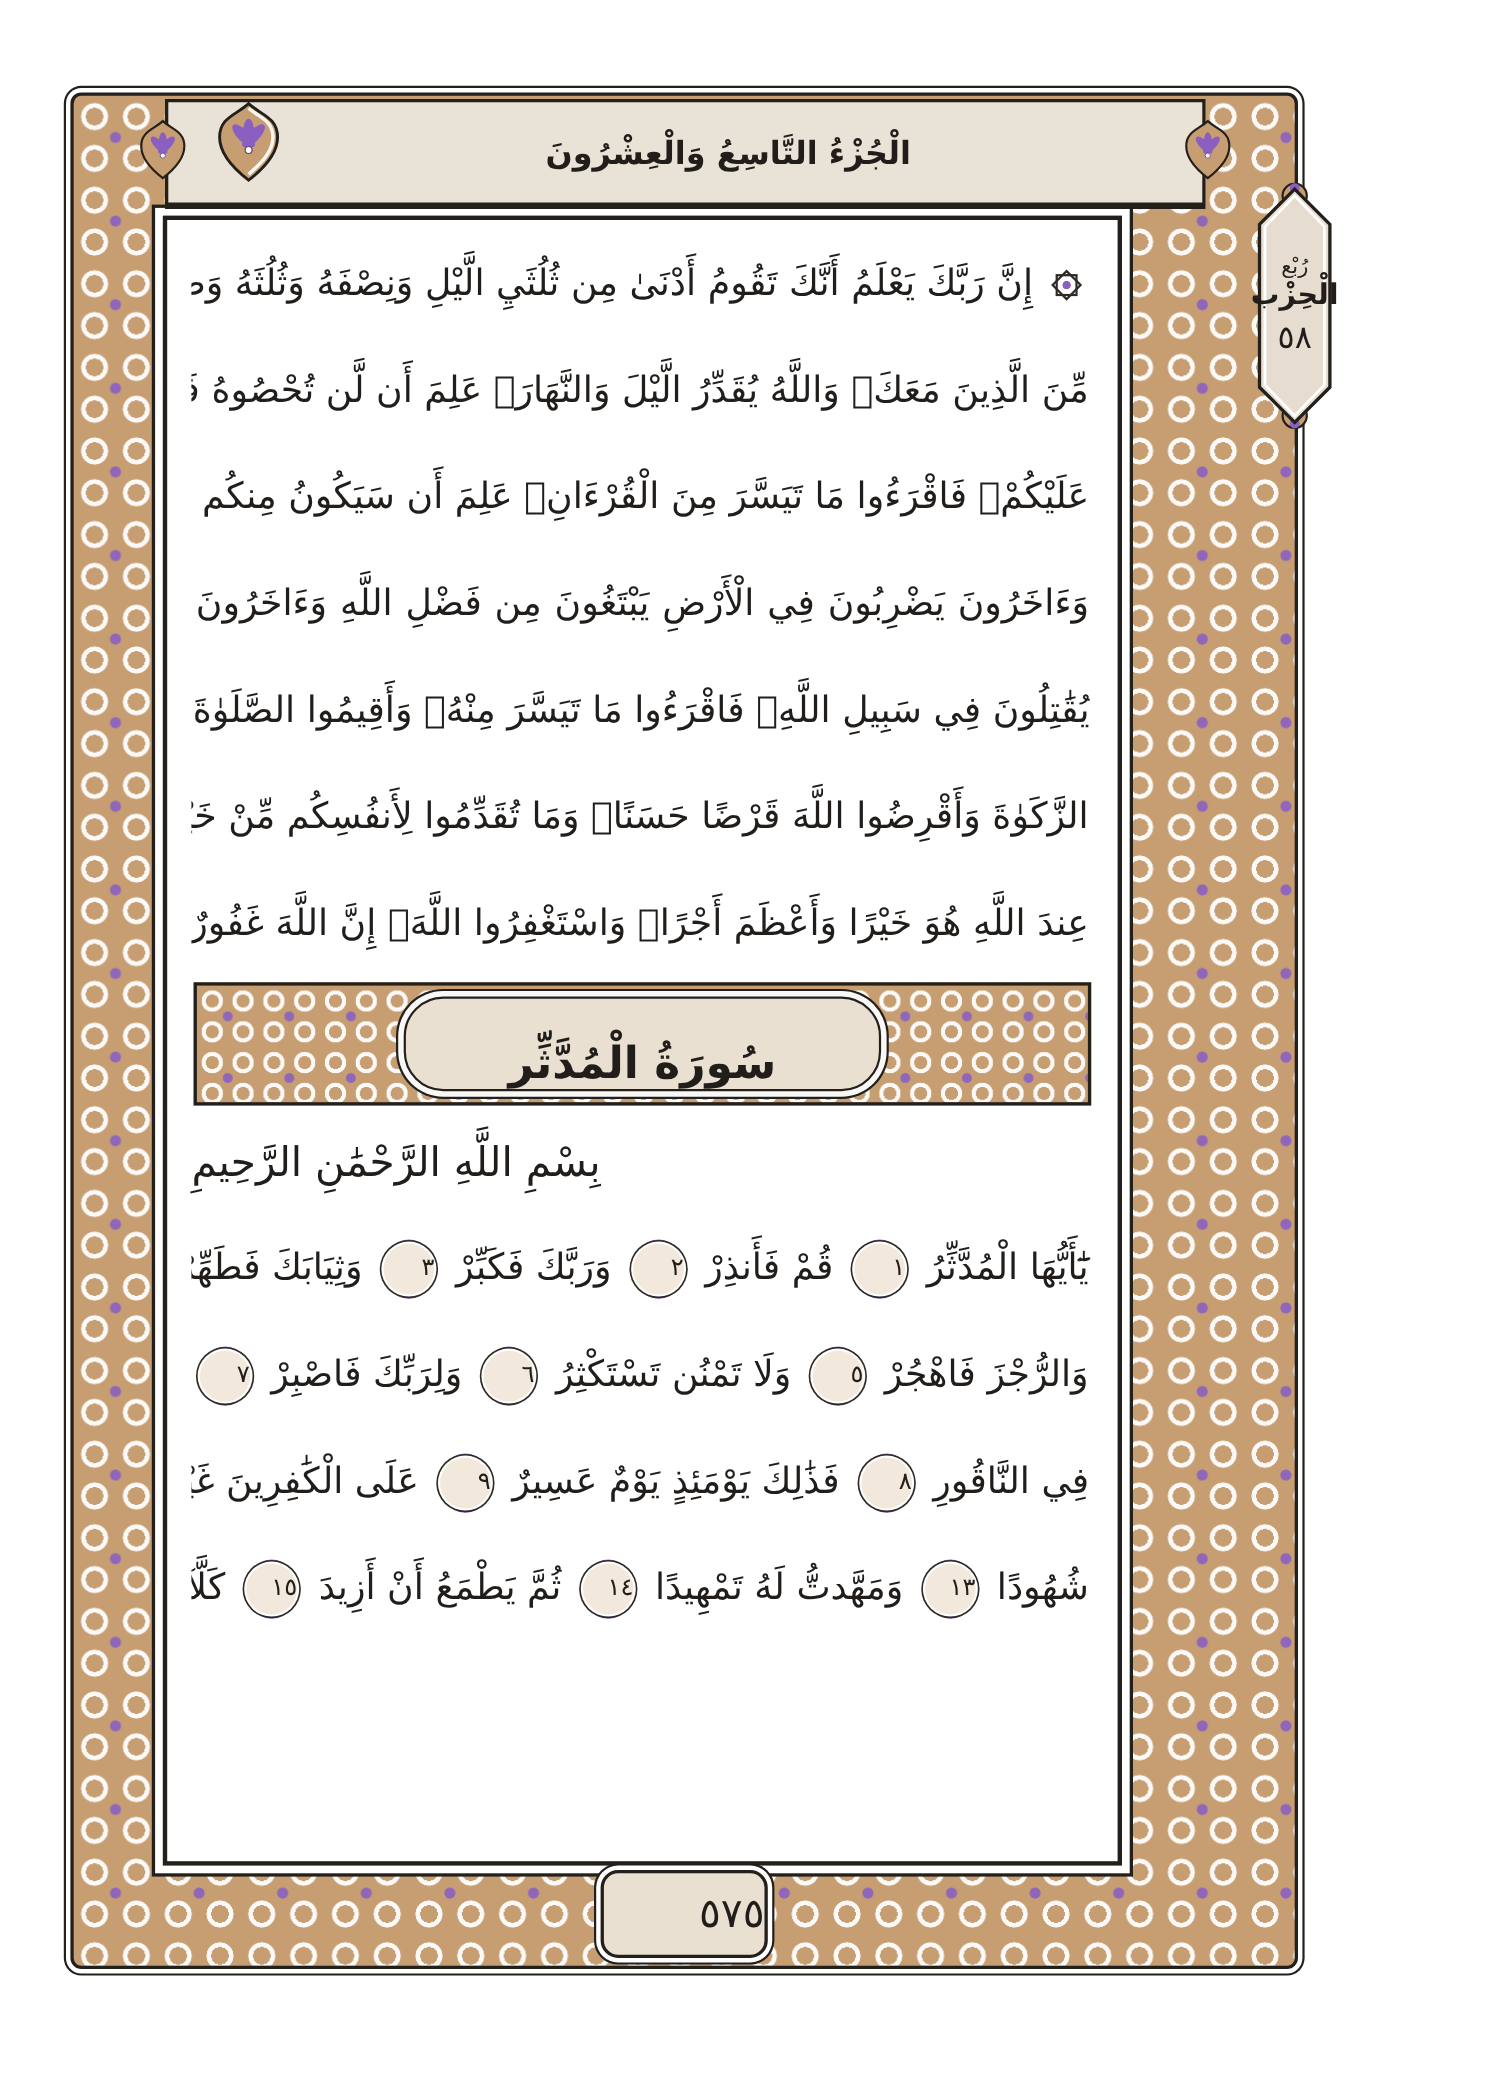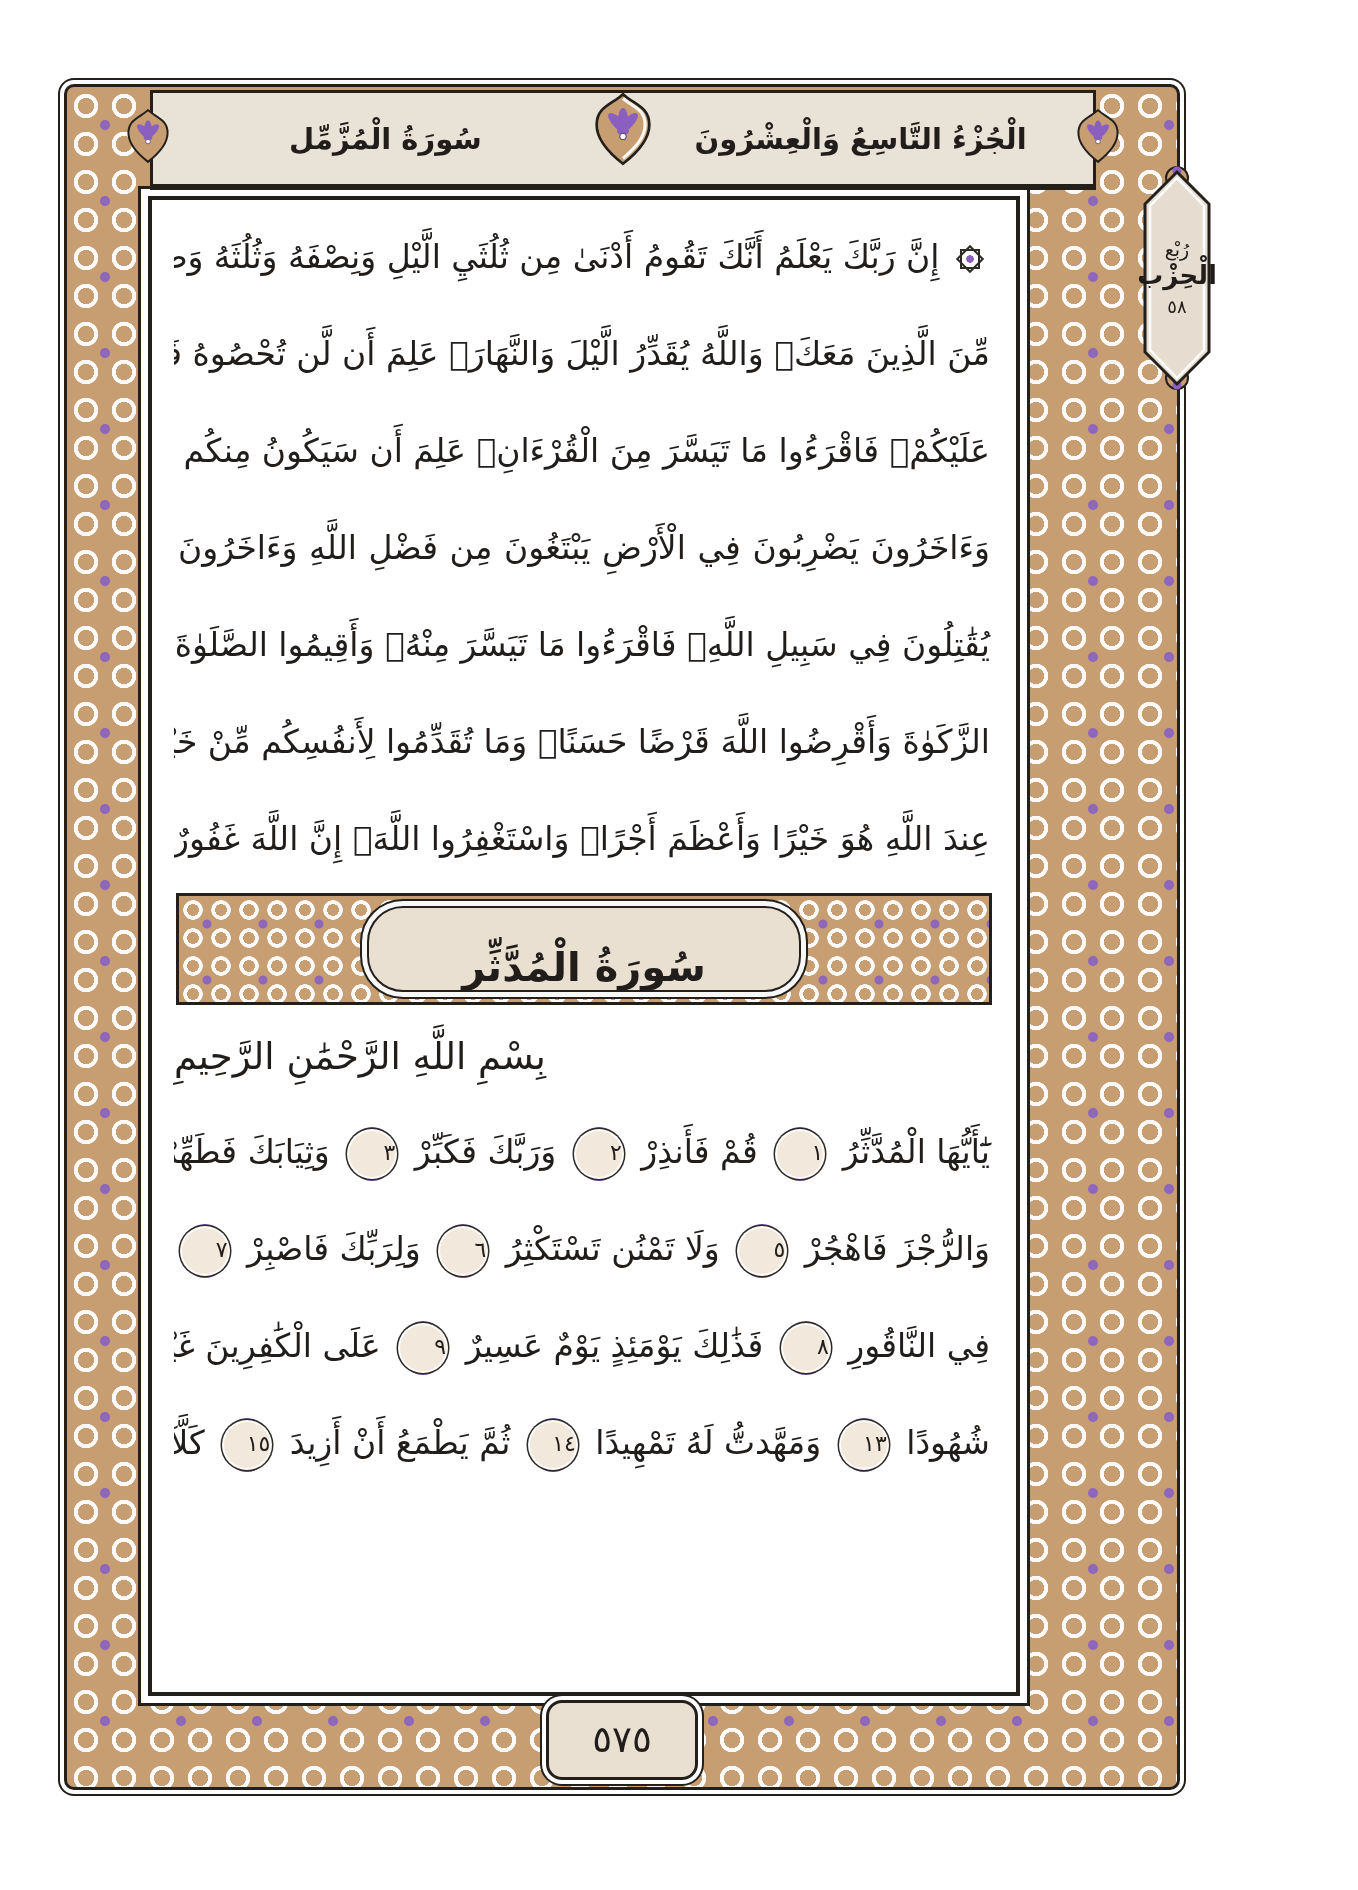--- a/index.html
+++ b/index.html
@@ -43,21 +43,21 @@
 
   
   .hizb{position:absolute;left:1126px;top:166px;width:102px;height:224px;z-index:4;}
   .hizb svg{position:absolute;inset:0;}
   .hizb-text{
     position:absolute;inset:0;display:flex;flex-direction:column;align-items:center;justify-content:center;
     text-align:center;line-height:1.15;
   }
   .hizb-q{font-size:19px;}
   .hizb-h{font-size:26px;font-weight:700;}
-  .hizb-n{font-size:18px;margin-top:6px;}
+  .hizb-n{font-size:29px;margin-top:6px;}
 
   
   .qline{
     height:97px;line-height:97px;font-size:33px;direction:rtl;
     text-align:justify;text-align-last:justify;overflow:hidden;padding:0 4px;white-space:nowrap;
   }
   .words{white-space:nowrap;}
   .ayah{
     display:inline-block;box-sizing:border-box;width:46px;height:46px;line-height:44px;border-radius:50%;
     background:#f2e9dc;text-align:center;font-size:22px;vertical-align:middle;margin:0 9px;
@@ -84,21 +84,21 @@
   }
   .cartouche span{font-size:40px;font-weight:700;}
 
   .bismillah{height:92px;line-height:92px;text-align:left;font-size:37px;}
 
   
   .pagenum-row{position:absolute;left:64px;top:1700px;width:1116px;display:flex;justify-content:center;z-index:3;}
   .pagenum{
     width:152px;height:80px;box-sizing:border-box;background:#e9e0d2;border:3px solid #23201c;border-radius:16px;
     box-shadow:0 0 0 4px #ffffff, 0 0 0 6px #23201c;
-    text-align:center;line-height:74px;font-size:37px;
+    text-align:right;line-height:74px;font-size:37px;
   }
 </style>
 </head>
 <body>
 
 <div class="page">
 
   <div class="frame"></div>
 
   <div class="header-band">
@@ -119,21 +119,20 @@
         <path d="M37 4 C48 14 62 16 62 33 C62 48 50 60 37 70 C24 60 12 48 12 33 C12 16 26 14 37 4 Z" fill="#c79e71" stroke="#23201c" stroke-width="2.5"></path>
         <path d="M37 8 C46 16 58 18 58 33 C58 46 47 56 37 65" fill="none" stroke="#ffffff" stroke-width="3" opacity="0.9"></path>
         <g fill="#8a5fc0">
           <ellipse cx="37" cy="30" rx="5" ry="13"></ellipse>
           <ellipse cx="37" cy="30" rx="5" ry="13" transform="rotate(45 37 36)"></ellipse>
           <ellipse cx="37" cy="30" rx="5" ry="13" transform="rotate(-45 37 36)"></ellipse>
         </g>
         <circle cx="37" cy="44" r="3" fill="#ffffff" stroke="#5d3f86"></circle>
       </svg>
     </span>
-    <div class="hdr-title">سُورَةُ الْمُزَّمِّل</div>
     <span class="edge-orn l">
       <svg viewBox="0 0 74 74" width="58" height="58">
         <path d="M37 4 C48 14 62 16 62 33 C62 48 50 60 37 70 C24 60 12 48 12 33 C12 16 26 14 37 4 Z" fill="#c79e71" stroke="#23201c" stroke-width="2.5"></path>
         <g fill="#8a5fc0">
           <ellipse cx="37" cy="30" rx="5" ry="13"></ellipse>
           <ellipse cx="37" cy="30" rx="5" ry="13" transform="rotate(45 37 36)"></ellipse>
           <ellipse cx="37" cy="30" rx="5" ry="13" transform="rotate(-45 37 36)"></ellipse>
         </g>
         <circle cx="37" cy="44" r="3" fill="#ffffff" stroke="#5d3f86"></circle>
       </svg>

